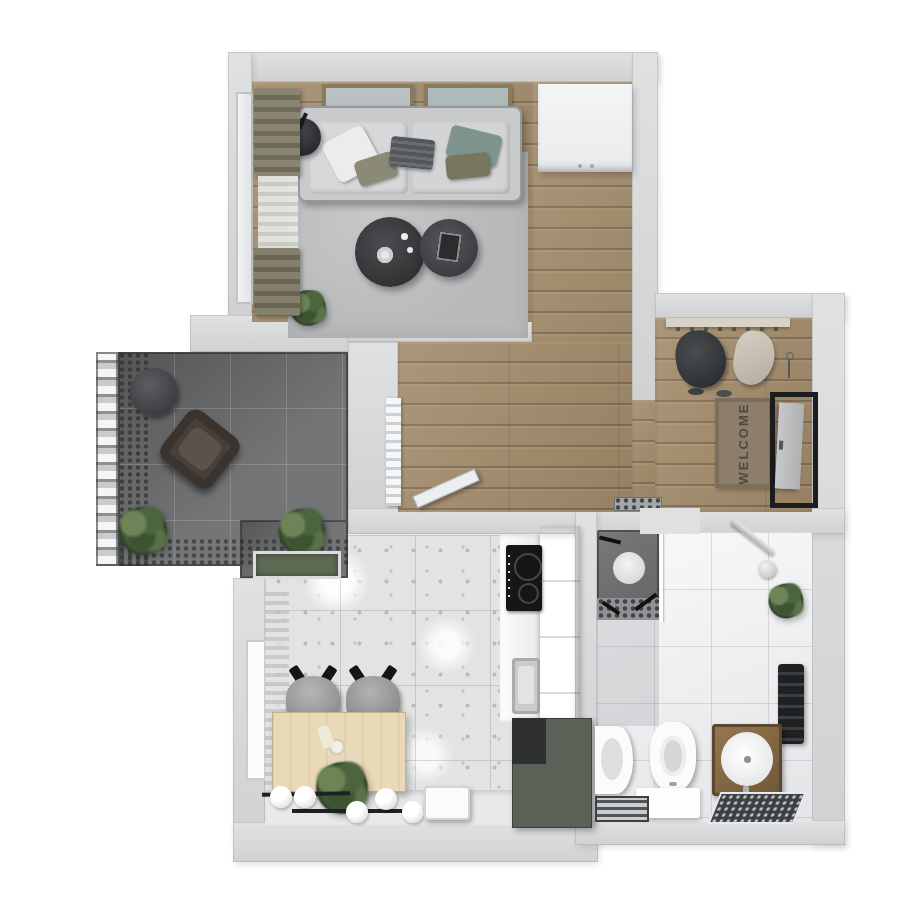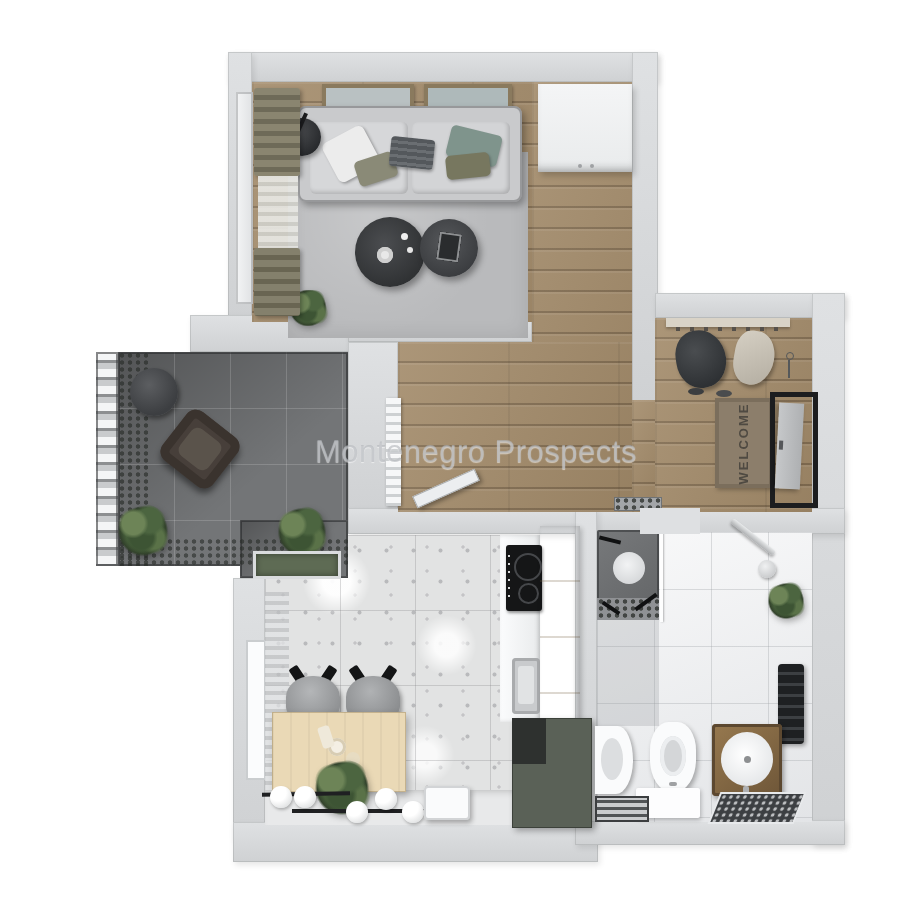--- a/index.html
+++ b/index.html
@@ -233,15 +233,14 @@
 
   <div class="abs" style="left:712px;top:724px;width:70px;height:72px;background:linear-gradient(140deg,#97794f,#6e5638);border-radius:4px;box-shadow:inset 0 0 0 3px #5c4830, 2px 3px 5px rgba(0,0,0,.35);">
     <div class="abs" style="left:9px;top:8px;width:52px;height:54px;border-radius:50%;background:radial-gradient(circle at 45% 42%,#ffffff,#e4e6e8 78%);"></div>
     <div class="abs" style="left:32px;top:32px;width:7px;height:7px;border-radius:50%;background:#8d8f91;"></div>
     <div class="abs" style="left:31px;top:62px;width:6px;height:14px;background:#aeb0b2;border-radius:2px;"></div>
   </div>
   <div class="abs speck" style="left:716px;top:794px;width:82px;height:28px;background-color:#3c3f42;background-image:radial-gradient(circle, rgba(220,222,224,.8) 0 1.4px, transparent 2.2px);background-size:7px 6px;transform:skewX(-22deg);box-shadow:0 0 0 2px #e8eaec;"></div>
   <div class="abs" style="left:595px;top:796px;width:54px;height:26px;background:repeating-linear-gradient(180deg,#caccce 0 4px,#515456 4px 7px);box-shadow:inset 0 0 0 2px #3c3e40;"></div>
   <div class="abs" style="left:640px;top:508px;width:60px;height:26px;background:#dee0e2;"></div>
 
-  <div class="watermark" style="left:315px;top:434px;">Montenegro Prospects</div>
 
 </div>
 
 </body></html>

